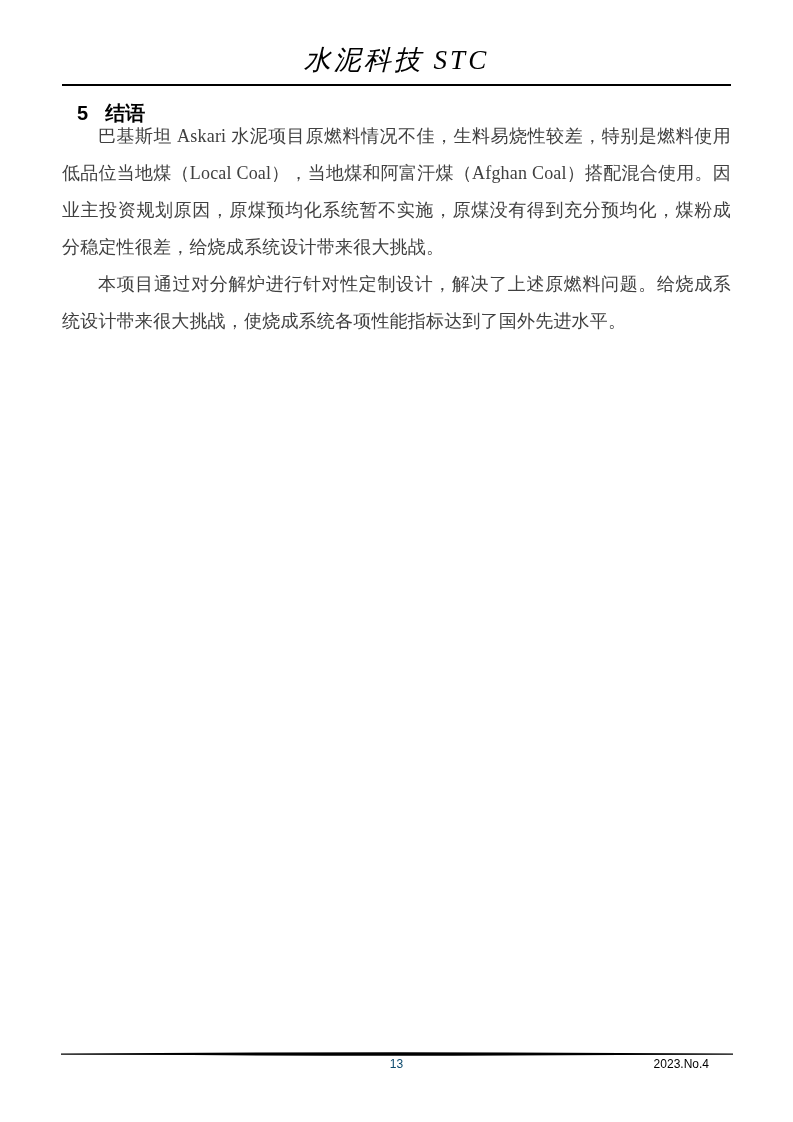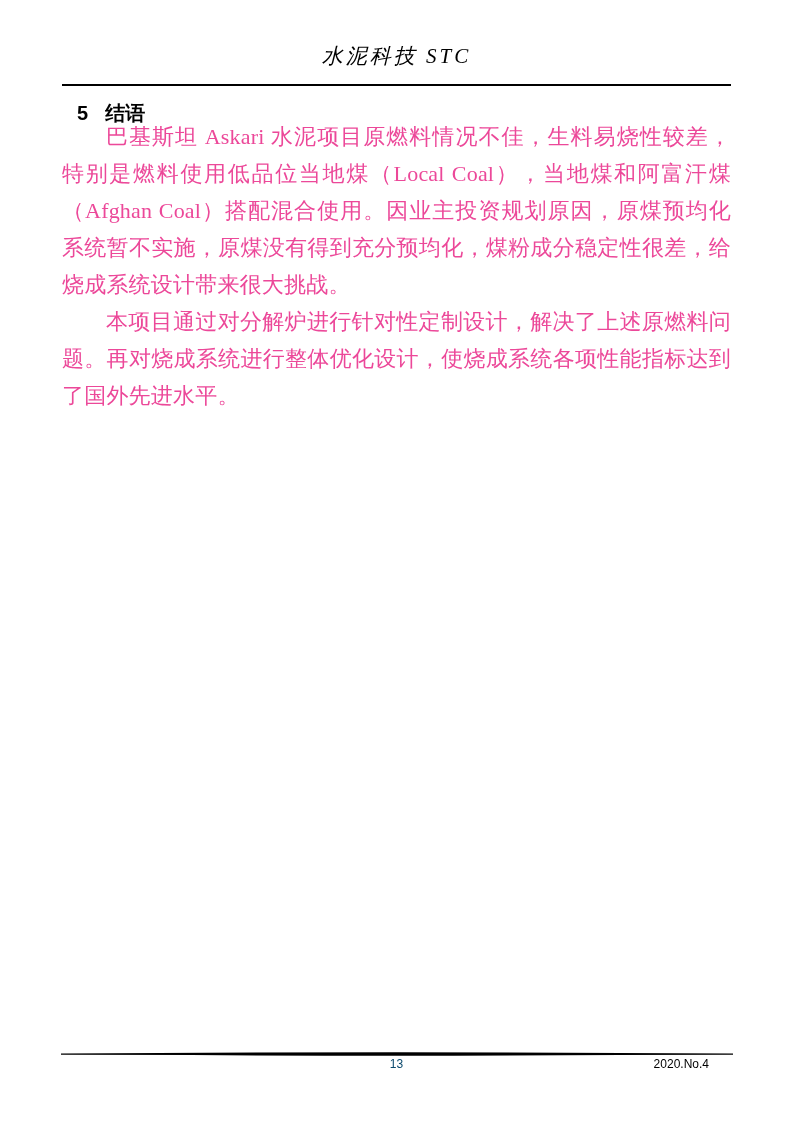--- a/index.html
+++ b/index.html
@@ -18,21 +18,21 @@
 
   
   .journal-title {
     position: absolute;
     top: 42px;
     left: 0;
     width: 100%;
     text-align: center;
     font-family: "Liberation Serif", "DejaVu Serif", serif;
     font-style: italic;
-    font-size: 21px;
+    font-size: 27px;
     letter-spacing: 3px;
     color: #000000;
     white-space: nowrap;
   }
   .header-rule {
     position: absolute;
     top: 84px;
     left: 62px;
     width: 669px;
     height: 2px;
@@ -59,25 +59,25 @@
   
   .article-body {
     position: absolute;
     top: 118px;
     left: 62px;
     width: 669px;
   }
   .article-body p {
     margin: 0;
     font-family: "Liberation Serif", "DejaVu Serif", serif;
-    font-size: 22px;
+    font-size: 18px;
     line-height: 37px;
     text-align: justify;
     text-indent: 2em;
-    color: #ec4899;
+    color: #404040;
     letter-spacing: 0.2px;
   }
 
   
   .footer-rule {
     position: absolute;
     top: 1051px;
     left: 61px;
     width: 672px;
     height: 6px;
@@ -110,25 +110,25 @@
     <div class="journal-title">水泥科技 STC</div>
     <div class="header-rule"></div>
   </header>
 
   <h2 class="section-heading">
     <span class="sec-num">5</span><span>结语</span>
   </h2>
 
   <main class="article-body">
     <p>巴基斯坦 Askari 水泥项目原燃料情况不佳，生料易烧性较差，特别是燃料使用低品位当地煤（Local Coal），当地煤和阿富汗煤（Afghan Coal）搭配混合使用。因业主投资规划原因，原煤预均化系统暂不实施，原煤没有得到充分预均化，煤粉成分稳定性很差，给烧成系统设计带来很大挑战。</p>
-    <p>本项目通过对分解炉进行针对性定制设计，解决了上述原燃料问题。再对烧成系统进行整体优化设计，使烧成系统各项性能指标达到了国外先进水平。</p>
+    <p>本项目通过对分解炉进行针对性定制设计，解决了上述原燃料问题。给烧成系统设计带来很大挑战，使烧成系统各项性能指标达到了国外先进水平。</p>
   </main>
 
   <footer>
     <svg class="footer-rule" viewBox="0 0 672 6" preserveAspectRatio="none">
       <path d="M0,2.5 h672 v1.2 h-672 Z" fill="#000000"></path>
       <path d="M0,3 Q336,-0.5 672,3 Q336,6.5 0,3 Z" fill="#000000"></path>
     </svg>
     <div class="page-number">13</div>
-    <div class="issue-label">2020.No.4</div>
+    <div class="issue-label">2023.No.4</div>
   </footer>
 
 </div>
 
 </body></html>

